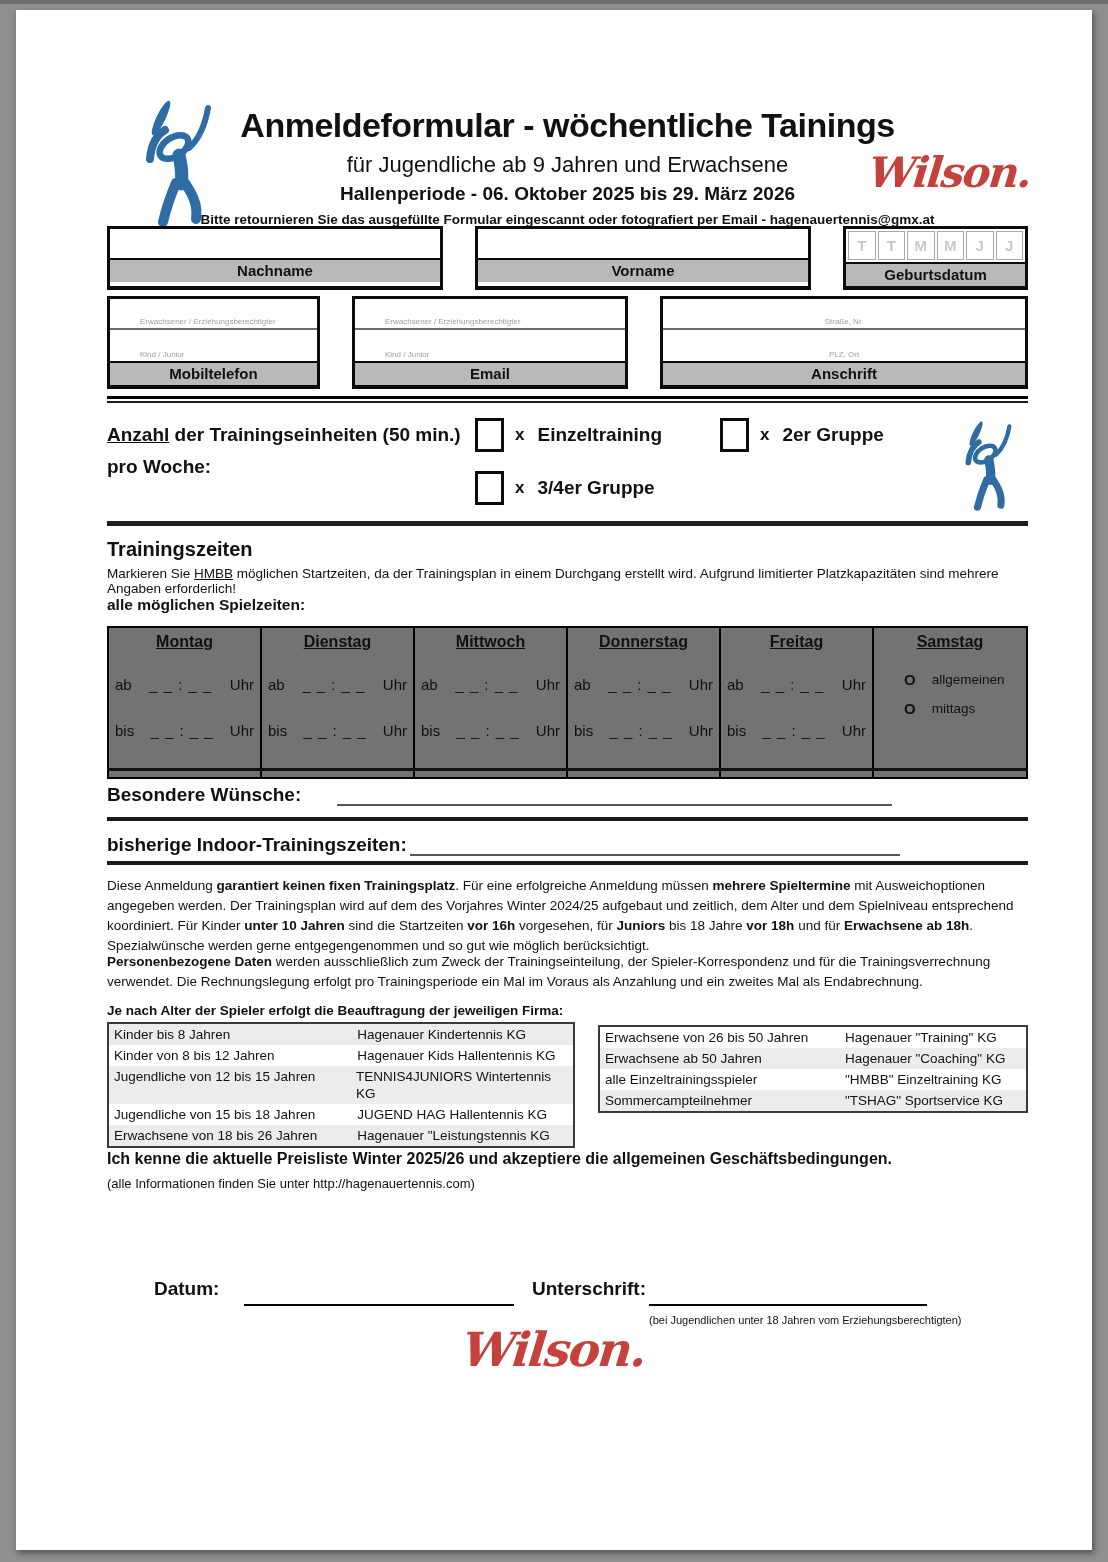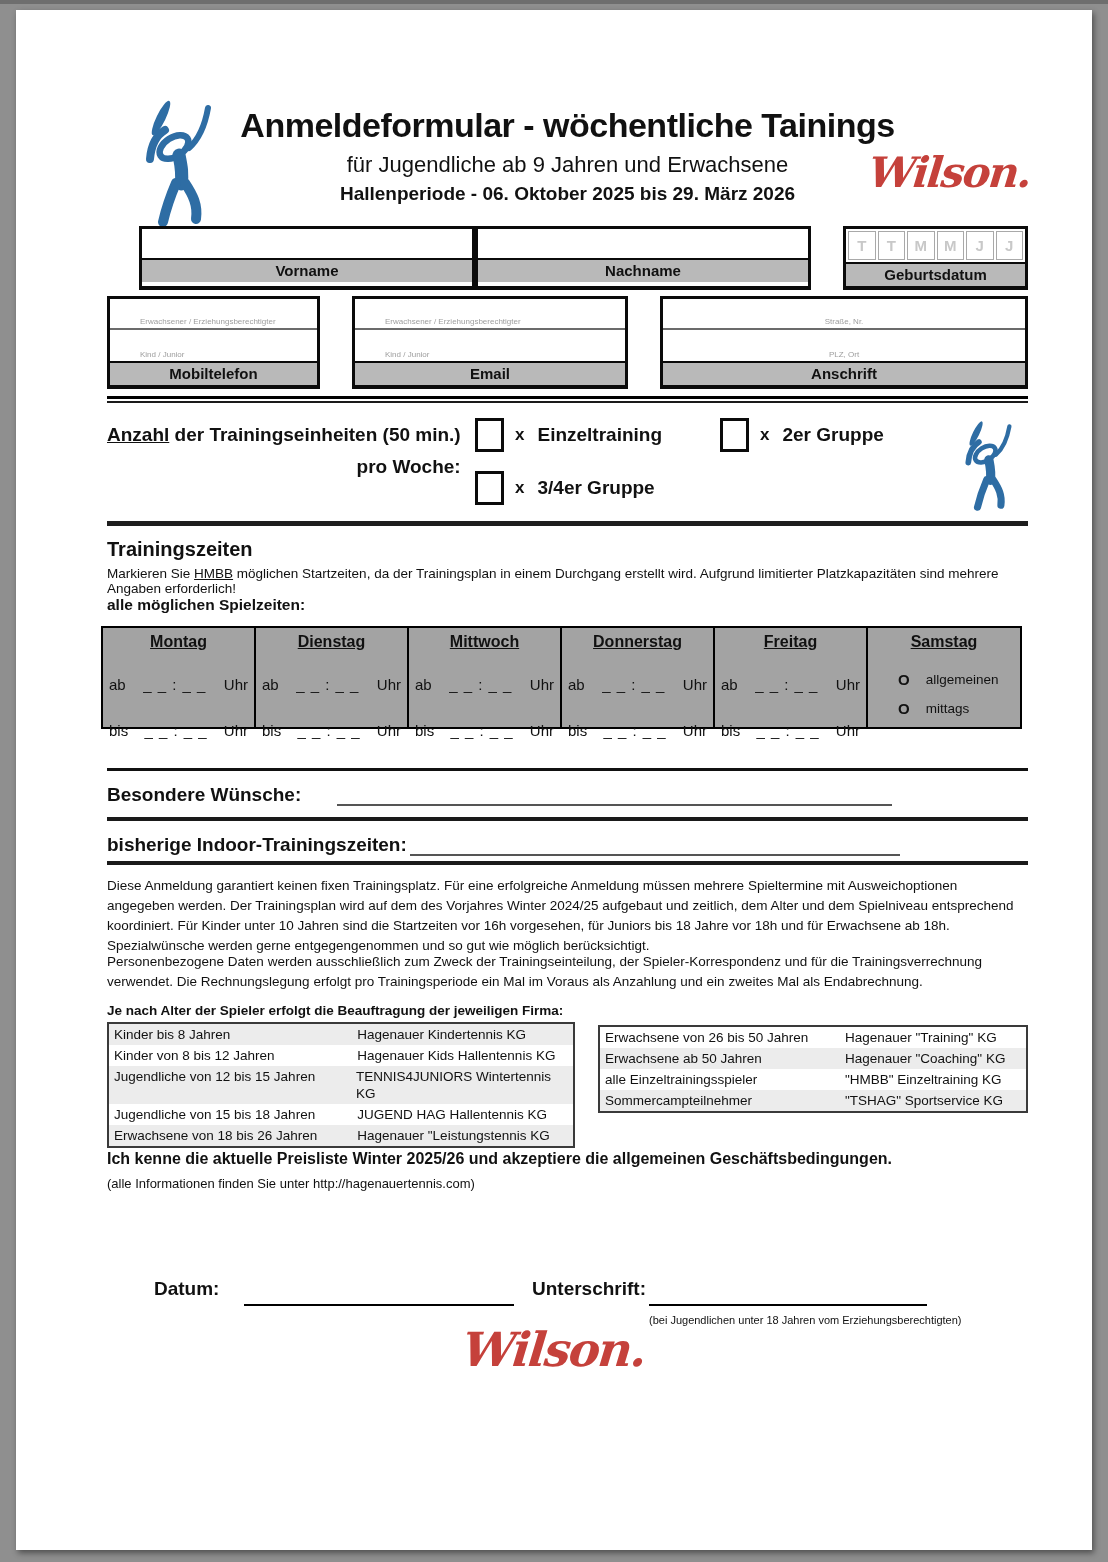--- a/index.html
+++ b/index.html
@@ -3,21 +3,21 @@
 <meta charset="utf-8">
 <style>
   * { margin:0; padding:0; box-sizing:border-box; }
   html,body { width:1108px; height:1562px; }
   body { background:#8f8f8f; font-family:"Liberation Sans", sans-serif; color:#111; overflow:hidden; }
   .top-strip { position:absolute; left:0; top:0; width:100%; height:4px; background:#6e6e6e; }
   .page { position:absolute; left:16px; top:10px; width:1076px; height:1540px; background:#ffffff;
           box-shadow:2px 3px 6px rgba(0,0,0,.45); }
   .content { position:relative; width:100%; height:100%; }
   .abs { position:absolute; }
-  .b { font-weight:normal; }
+  .b { font-weight:bold; }
   .u { text-decoration:underline; }
 
   
   .figure-svg { display:block; }
   .title-block { left:91px; top:96px; width:921px; text-align:center; }
   .main-title { font-size:34px; font-weight:bold; letter-spacing:-.5px; }
   .sub-title { font-size:22px; margin-top:7px; }
   .period { font-size:19px; font-weight:bold; margin-top:5px; }
   .instruction { font-size:13.5px; font-weight:bold; margin-top:7px; }
   .wilson { font-family:"DejaVu Serif", serif; font-style:italic; font-weight:bold; color:#c5413b;
@@ -43,31 +43,31 @@
 
   
   .rule { left:91px; width:921px; }
   .rule-double { height:7px; border-top:3px solid #000; border-bottom:2px solid #1a1a1a; }
   .rule-solid5 { height:5px; background:#1e1e1e; }
   .rule-solid4 { height:4px; background:#1a1a1a; }
   .rule-solid3 { height:3px; background:#111; }
 
   
   .units { left:91px; width:921px; height:114px; }
-  .units-text { position:absolute; left:0; top:13px; font-size:19px; font-weight:bold; line-height:27px;text-align:right; }
+  .units-text { position:absolute; left:0; top:13px; font-size:19px; font-weight:bold; line-height:27px; }
   .cb-group { position:absolute; display:flex; align-items:center; }
   .cb { width:29px; height:34px; border:3px solid #0b0b0b; background:#fff; }
   .cb-x { font-size:17px; font-weight:bold; margin-left:11px; }
   .cb-label { font-size:19px; font-weight:bold; margin-left:13px; }
 
   
   .tz-heading { left:91px; font-size:20px; font-weight:bold; }
   .tz-note { left:91px; width:921px; font-size:13.5px; }
   .tz-sub { left:91px; font-size:15.5px; font-weight:bold; }
-  .schedule { left:85px; width:921px; height:103px; display:flex; border:2px solid #000; background:#a3a3a3; }
+  .schedule { left:91px; width:921px; height:153px; display:flex; border:2px solid #000; background:#737373; }
   .sch-col { width:153px; border-right:2px solid #000; padding:5px 6px 0; }
   .sch-col:last-child { border-right:none; width:auto; flex:1; }
   .sch-day { text-align:center; font-weight:bold; font-size:16px; text-decoration:underline; }
   .sch-row { display:flex; justify-content:space-between; align-items:baseline; font-size:15px; margin-top:25px; }
   .sch-row + .sch-row { margin-top:29px; }
   .sch-time { letter-spacing:1px; }
   .sat-opt { display:flex; align-items:center; margin:20px 0 0 24px; }
   .sat-opt + .sat-opt { margin-top:12px; }
   .sat-o { font-weight:bold; font-size:15px; }
   .sat-lab { font-size:13.5px; margin-left:16px; }
@@ -120,34 +120,35 @@
         <path d="M56 88 C50 102 46 114 43 127" stroke-width="10"></path>
         <path d="M65 88 C73 100 78 110 76 124" stroke-width="10"></path>
       </g>
     </svg>
   </div>
 
   <div class="abs title-block">
     <div class="main-title">Anmeldeformular - wöchentliche Tainings</div>
     <div class="sub-title">für Jugendliche ab 9 Jahren und Erwachsene</div>
     <div class="period">Hallenperiode - 06. Oktober 2025 bis 29. März 2026</div>
+    <div class="instruction">Bitte retournieren Sie das ausgefüllte Formular eingescannt oder fotografiert per Email - hagenauertennis@gmx.at</div>
   </div>
 
   <div class="abs wilson-top">
     <span class="wilson">Wilson.</span>
   </div>
 
   <div class="abs frow" style="top:216px;">
+    <div class="fieldbox" style="width:336px;">
+      <div class="fb-input name-input"></div>
+      <div class="fb-label">Nachname</div>
+    </div>
     <div class="fieldbox gap32" style="width:336px;">
       <div class="fb-input name-input"></div>
       <div class="fb-label">Vorname</div>
-    </div>
-    <div class="fieldbox" style="width:336px;">
-      <div class="fb-input name-input"></div>
-      <div class="fb-label">Nachname</div>
     </div>
     <div class="fieldbox gap32" style="width:185px;">
       <div class="birth-cells">
         <div class="birth-cell">T</div>
         <div class="birth-cell">T</div>
         <div class="birth-cell">M</div>
         <div class="birth-cell">M</div>
         <div class="birth-cell">J</div>
         <div class="birth-cell">J</div>
       </div>

